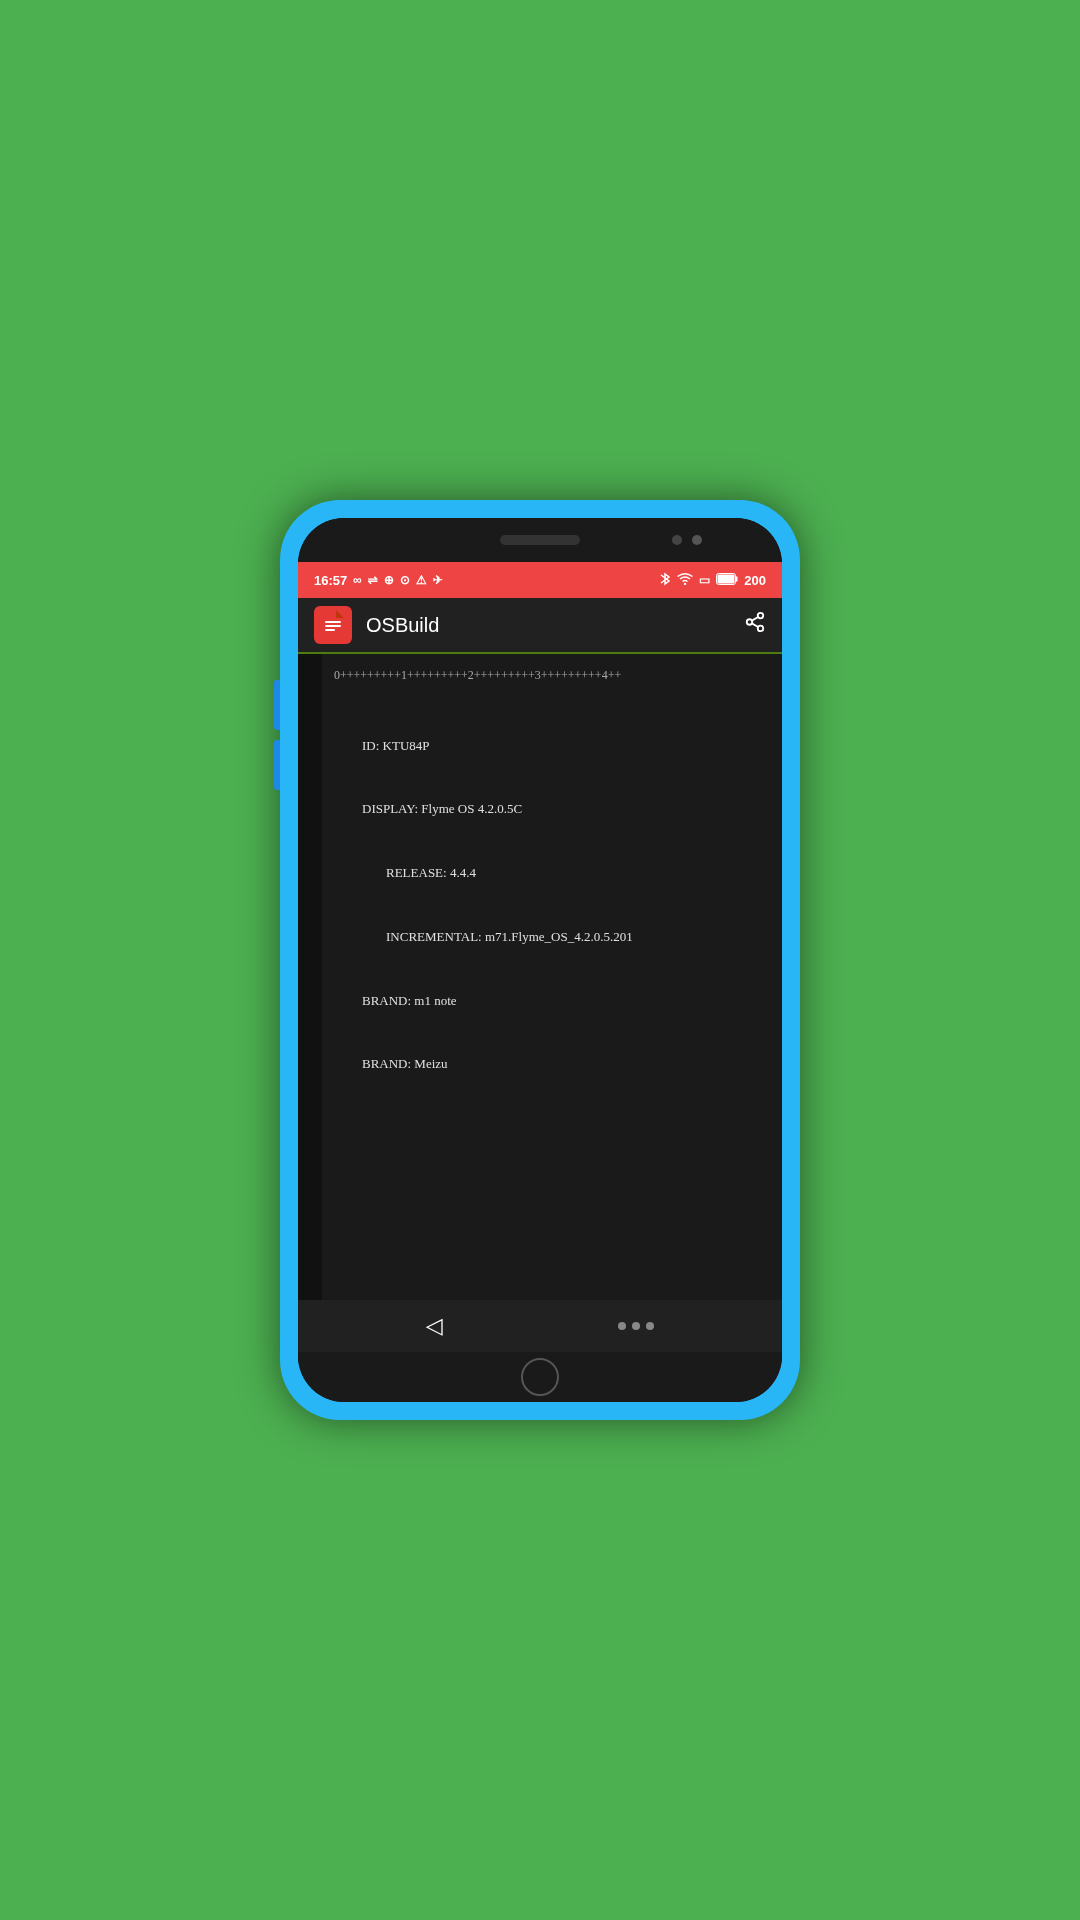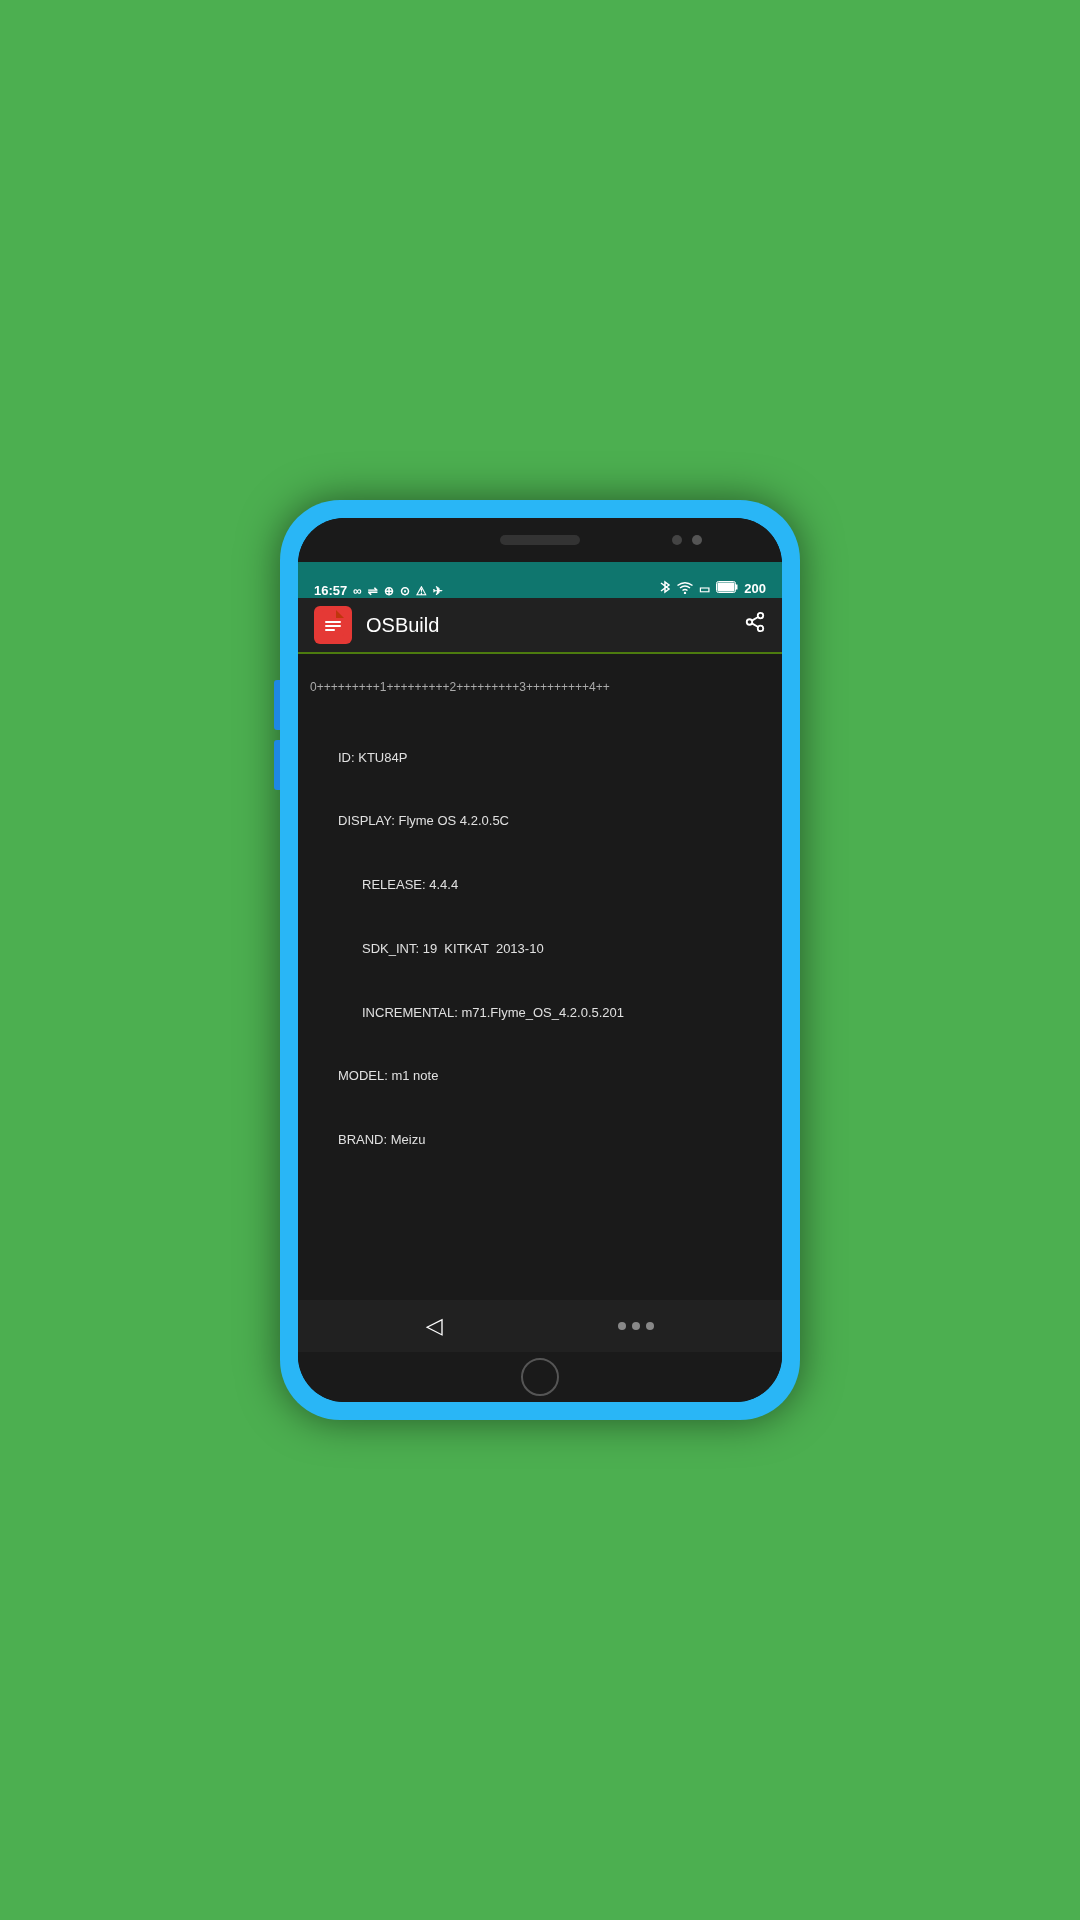--- a/index.html
+++ b/index.html
@@ -69,24 +69,24 @@
       background: #555;
       border-radius: 50%;
       position: absolute;
       right: 80px;
       top: 50%;
       transform: translateY(-50%);
     }
 
     
     .status-bar {
-      background: #0f766e;
+      background: #ef4444;
       height: 36px;
       display: flex;
-      align-items: flex-end;
+      align-items: center;
       padding: 0 16px;
       color: white;
       font-size: 13px;
       font-weight: bold;
     }
 
     .status-left {
       display: flex;
       align-items: center;
       gap: 6px;
@@ -141,25 +141,26 @@
       color: white;
       font-size: 22px;
       cursor: pointer;
     }
 
     
     .content-area {
       flex: 1;
       background: #1a1a1a;
       overflow-y: auto;
-      padding: 24px 12px;
-      font-family: Liberation Sans, sans-serif;
+      padding: 12px 12px;
+      font-family: Liberation Serif, serif;
       font-size: 13px;
       color: #e0e0e0;
       line-height: 1.6;
+      margin-left: 24px;
     }
 
     .ruler-line {
       color: #aaa;
       white-space: nowrap;
       overflow: hidden;
       margin-bottom: 8px;
       font-size: 12px;
     }
 
@@ -320,23 +321,22 @@
         </svg>
       </span>
     </div>
 
     <div class="content-area">
       <div class="ruler-line">0+++++++++1+++++++++2+++++++++3+++++++++4++</div>
       <div class="code-block">
         <span class="code-line indent1">ID: KTU84P</span>
         <span class="code-line indent1">DISPLAY: Flyme OS 4.2.0.5C</span>
         <span class="code-line indent2">RELEASE: 4.4.4</span>
-        <span class="code-line indent2">SDK_INT: 19  KITKAT  2013-10</span>
         <span class="code-line indent2">INCREMENTAL: m71.Flyme_OS_4.2.0.5.201</span>
-        <span class="code-line indent1">MODEL: m1 note</span>
+        <span class="code-line indent1">BRAND: m1 note</span>
         <span class="code-line indent1">BRAND: Meizu</span>
         
         
         
         
         
         
         
         
         

